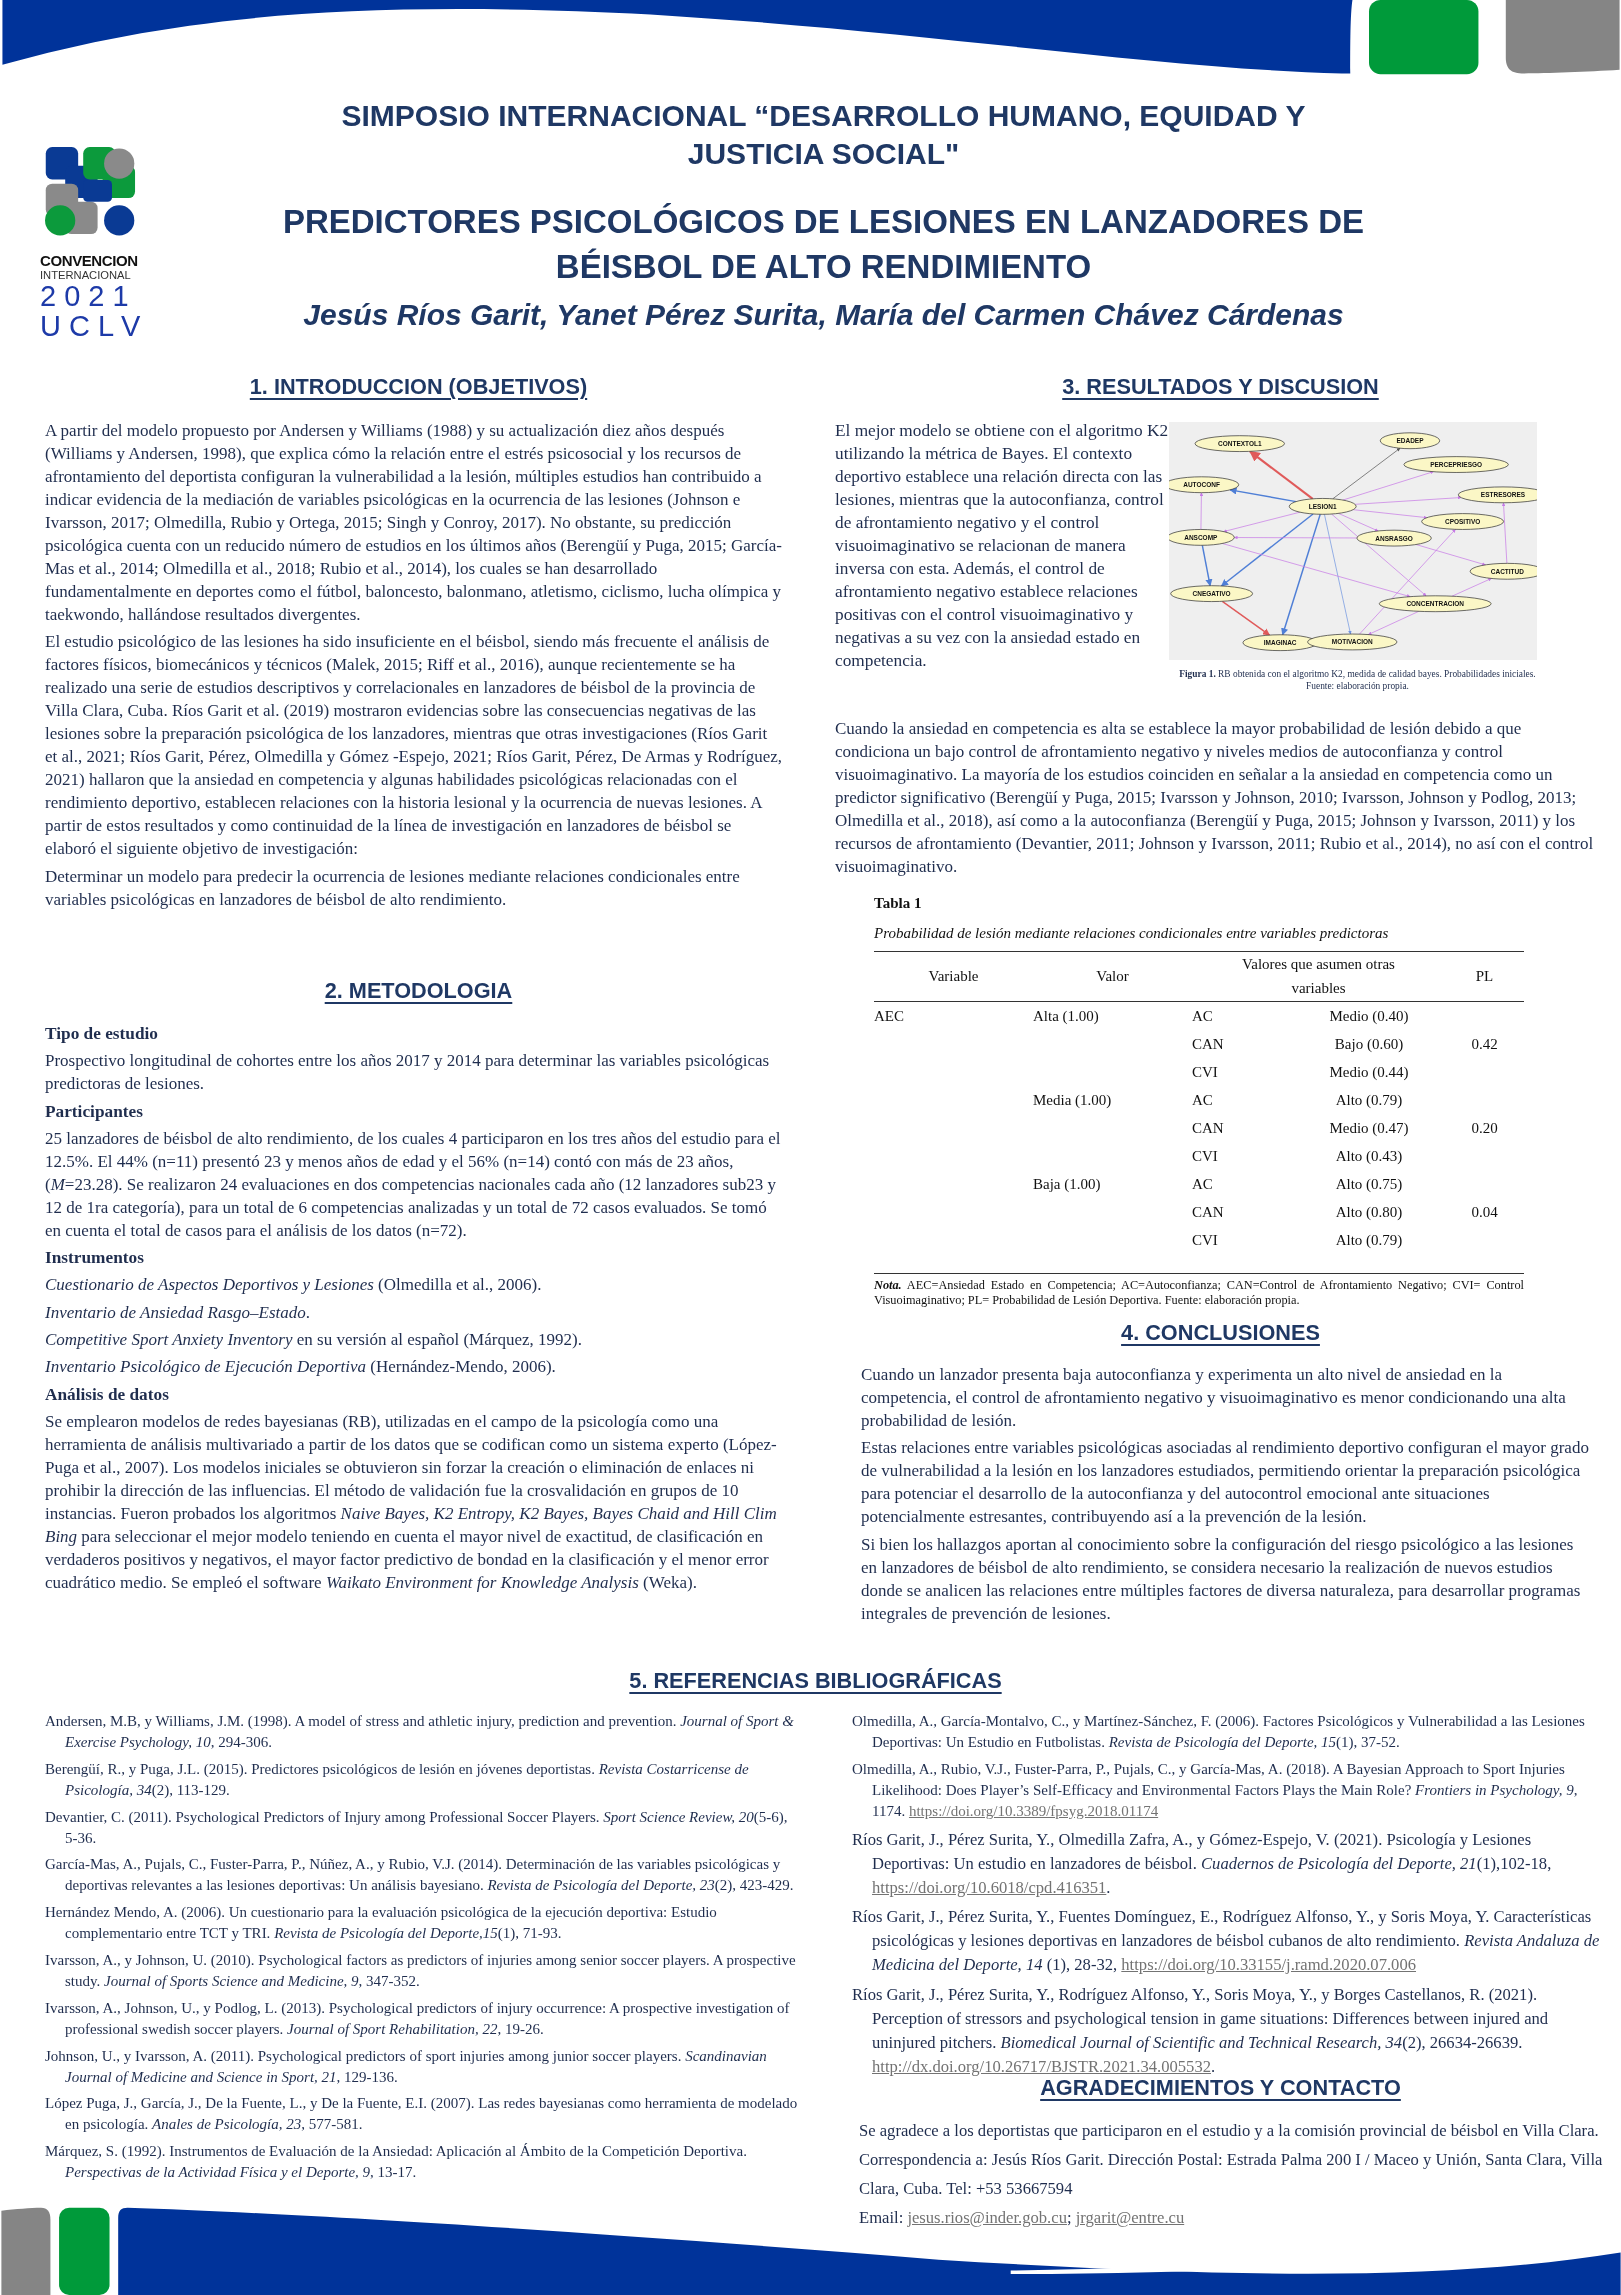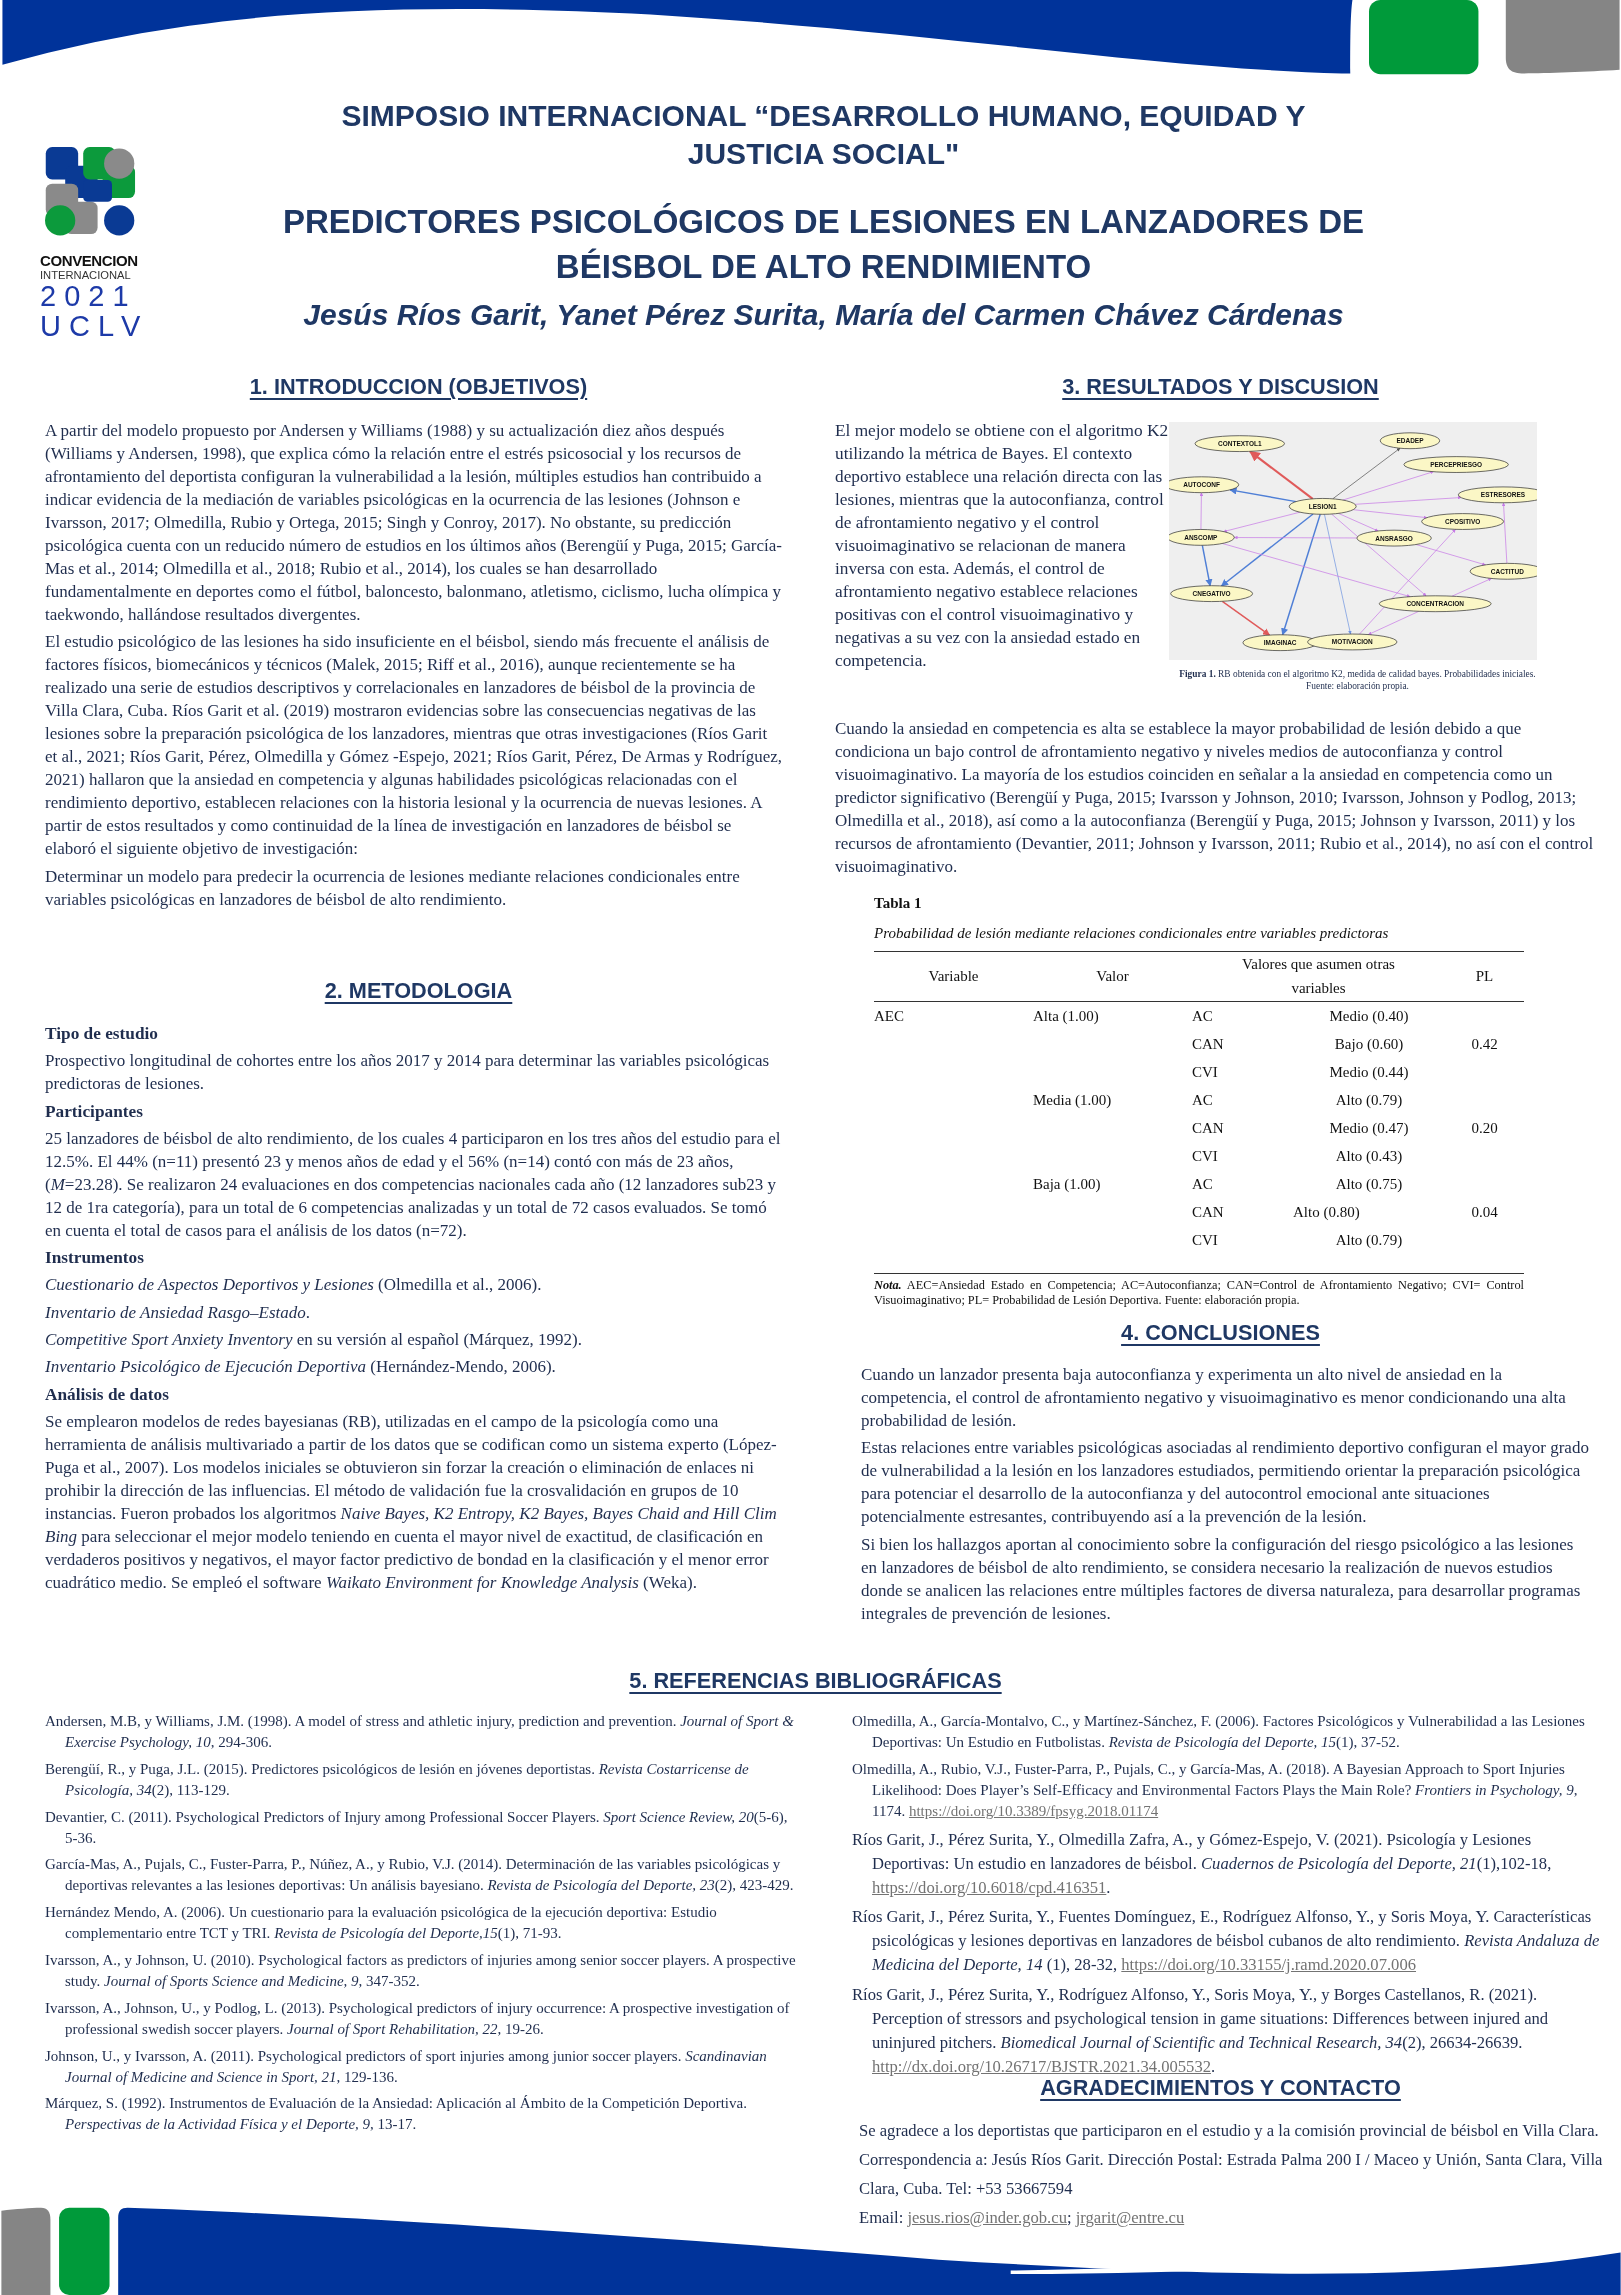--- a/index.html
+++ b/index.html
@@ -241,21 +241,21 @@
           <td style="text-align: left;"></td>
           <td style="text-align: left;">Baja (1.00)</td>
           <td style="text-align: left; width: 101px;">AC</td>
           <td style="text-align: center;">Alto (0.75)</td>
           <td style="text-align: center;"></td>
         </tr>
         <tr>
           <td style="text-align: left;"></td>
           <td style="text-align: left;"></td>
           <td style="text-align: left; width: 101px;">CAN</td>
-          <td style="">Alto (0.80)</td>
+          <td style="text-align: center;">Alto (0.80)</td>
           <td style="text-align: center;">0.04</td>
         </tr>
         <tr>
           <td style="text-align: left;"></td>
           <td style="text-align: left;"></td>
           <td style="text-align: left; width: 101px;">CVI</td>
           <td style="text-align: center;">Alto (0.79)</td>
           <td style="text-align: center;"></td>
         </tr>
       </tbody>
@@ -275,20 +275,21 @@
 <div class="sec-head" style="left:433px;top:1668px;width:765px;">5. REFERENCIAS BIBLIOGRÁFICAS</div>
 <div class="abs" id="refs-left" style="left:45px;top:1711px;width:758px;">
     <p class="ref"><span>Andersen, M.B, y Williams, J.M. (1998). A model of stress and athletic injury, prediction and prevention. </span><i>Journal of Sport &amp; Exercise Psychology, 10</i><span>, 294-306.</span></p>
     <p class="ref"><span>Berengüí, R., y Puga, J.L. (2015). Predictores psicológicos de lesión en jóvenes deportistas. </span><i>Revista Costarricense de Psicología, 34</i><span>(2), 113-129.</span></p>
     <p class="ref"><span>Devantier, C. (2011). Psychological Predictors of Injury among Professional Soccer Players. </span><i>Sport Science Review, 20</i><span>(5-6), 5-36.</span></p>
     <p class="ref"><span>García-Mas, A., Pujals, C., Fuster-Parra, P., Núñez, A., y Rubio, V.J. (2014). Determinación de las variables psicológicas y deportivas relevantes a las lesiones deportivas: Un análisis bayesiano. </span><i>Revista de Psicología del Deporte, 23</i><span>(2), 423-429.</span></p>
     <p class="ref"><span>Hernández Mendo, A. (2006). Un cuestionario para la evaluación psicológica de la ejecución deportiva: Estudio complementario entre TCT y TRI. </span><i>Revista de Psicología del Deporte,15</i><span>(1), 71-93.</span></p>
     <p class="ref"><span>Ivarsson, A., y Johnson, U. (2010). Psychological factors as predictors of injuries among senior soccer players. A prospective study. </span><i>Journal of Sports Science and Medicine, 9</i><span>, 347-352.</span></p>
     <p class="ref"><span>Ivarsson, A., Johnson, U., y Podlog, L. (2013). Psychological predictors of injury occurrence: A prospective investigation of professional swedish soccer players. </span><i>Journal of Sport Rehabilitation, 22</i><span>, 19-26.</span></p>
     <p class="ref"><span>Johnson, U., y Ivarsson, A. (2011). Psychological predictors of sport injuries among junior soccer players. </span><i>Scandinavian Journal of Medicine and Science in Sport, 21</i><span>, 129-136.</span></p>
+    <p class="ref"><span>López Puga, J., García, J., De la Fuente, L., y De la Fuente, E.I. (2007). Las redes bayesianas como herramienta de modelado en psicología. </span><i>Anales de Psicología, 23</i><span>, 577-581.</span></p>
     <p class="ref"><span>Márquez, S. (1992). Instrumentos de Evaluación de la Ansiedad: Aplicación al Ámbito de la Competición Deportiva. </span><i>Perspectivas de la Actividad Física y el Deporte, 9</i><span>, 13-17.</span></p>
   </div>
 <div class="abs" id="refs-right" style="left:852px;top:1711px;width:751px;">
     <p class="ref"><span>Olmedilla, A., García-Montalvo, C., y Martínez-Sánchez, F. (2006). Factores Psicológicos y Vulnerabilidad a las Lesiones Deportivas: Un Estudio en Futbolistas. </span><i>Revista de Psicología del Deporte, 15</i><span>(1), 37-52.</span></p>
     <p class="ref"><span>Olmedilla, A., Rubio, V.J., Fuster-Parra, P., Pujals, C., y García-Mas, A. (2018). A Bayesian Approach to Sport Injuries Likelihood: Does Player’s Self-Efficacy and Environmental Factors Plays the Main Role? </span><i>Frontiers in Psychology, 9</i><span>, 1174. </span><a class="link" href="#">https://doi.org/10.3389/fpsyg.2018.01174</a></p>
     <p class="ref big"><span>Ríos Garit, J., Pérez Surita, Y., Olmedilla Zafra, A., y Gómez-Espejo, V. (2021). Psicología y Lesiones Deportivas: Un estudio en lanzadores de béisbol. </span><i>Cuadernos de Psicología del Deporte, 21</i><span>(1),102-18, </span><a class="link" href="#">https://doi.org/10.6018/cpd.416351</a><span>.</span></p>
     <p class="ref big"><span>Ríos Garit, J., Pérez Surita, Y., Fuentes Domínguez, E., Rodríguez Alfonso, Y., y Soris Moya, Y. Características psicológicas y lesiones deportivas en lanzadores de béisbol cubanos de alto rendimiento. </span><i>Revista Andaluza de Medicina del Deporte, 14</i><span> (1), 28-32, </span><a class="link" href="#">https://doi.org/10.33155/j.ramd.2020.07.006</a></p>
     <p class="ref big"><span>Ríos Garit, J., Pérez Surita, Y., Rodríguez Alfonso, Y., Soris Moya, Y., y Borges Castellanos, R. (2021). Perception of stressors and psychological tension in game situations: Differences between injured and uninjured pitchers. </span><i>Biomedical Journal of Scientific and Technical Research, 34</i><span>(2), 26634-26639. </span><a class="link" href="#">http://dx.doi.org/10.26717/BJSTR.2021.34.005532</a><span>.</span></p>
   </div>
 

